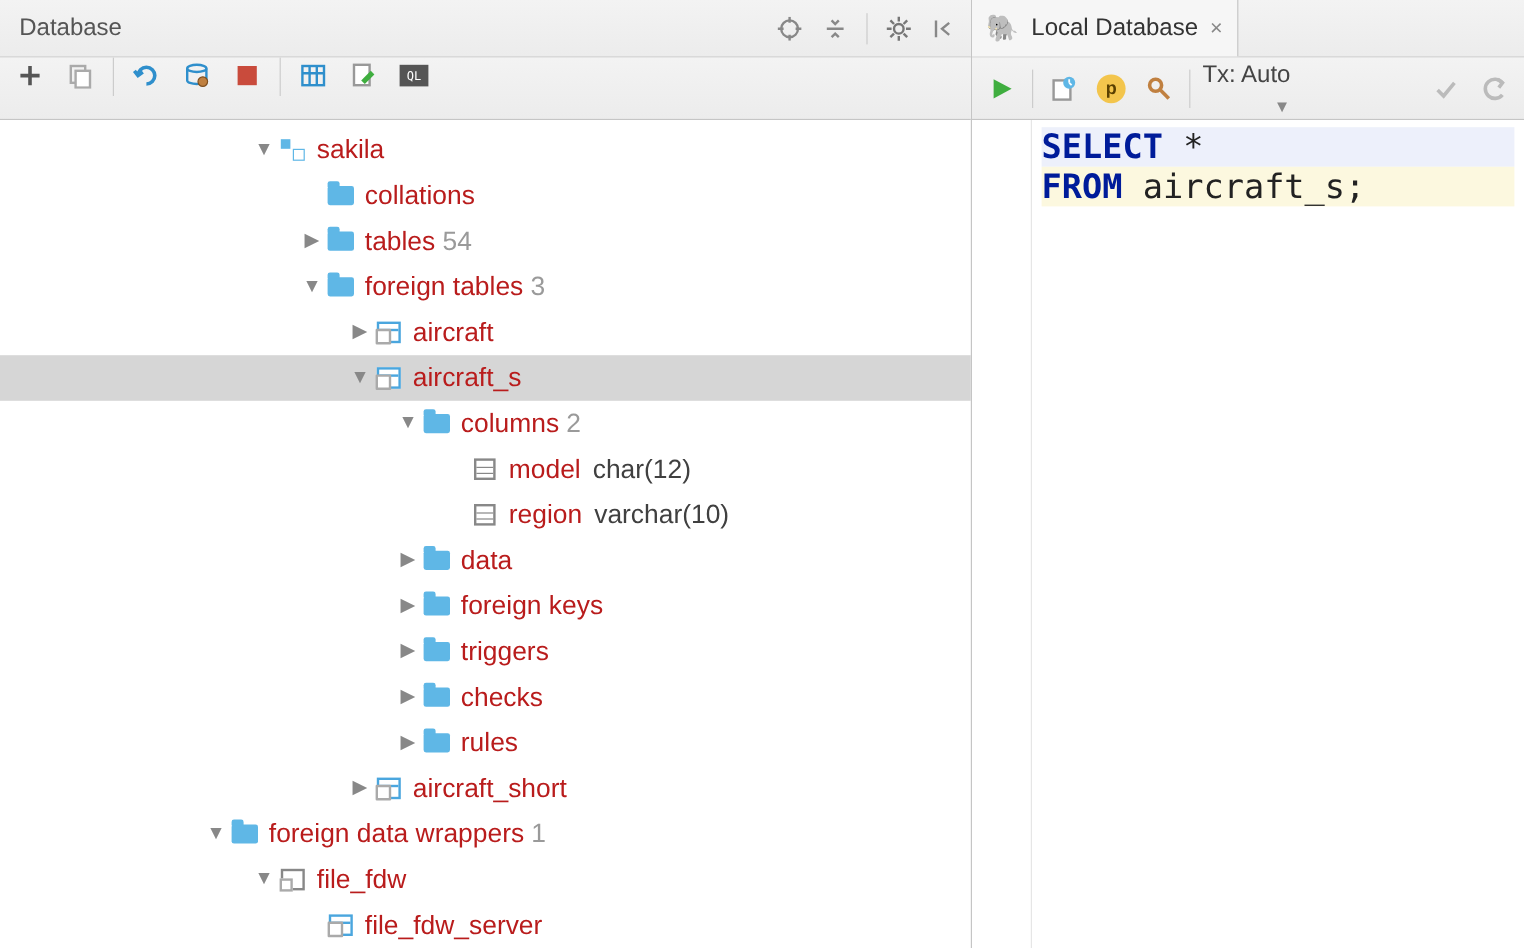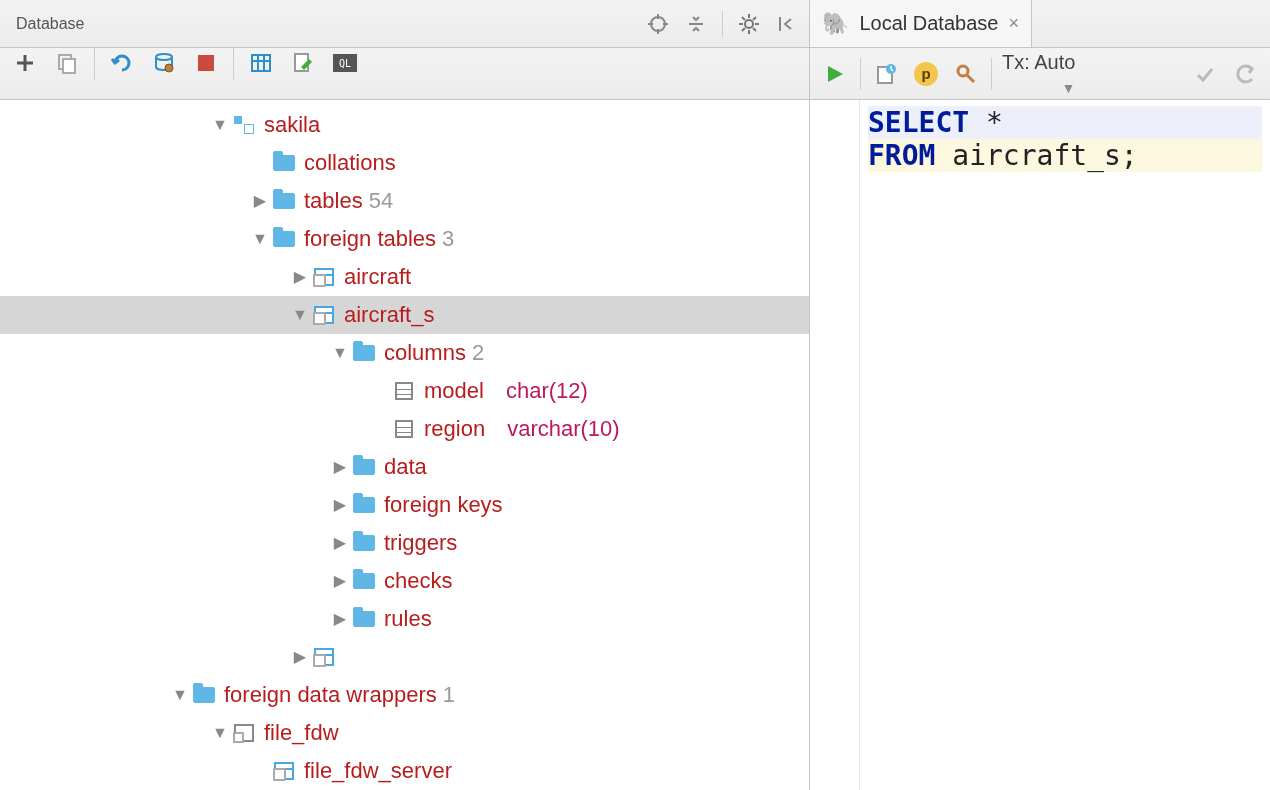--- a/index.html
+++ b/index.html
@@ -23,21 +23,21 @@
   .panel-header {
     height: 48px;
     background: linear-gradient(#f3f3f3,#ececec);
     border-bottom: 1px solid #c5c5c5;
     display: flex;
     align-items: center;
     padding: 0 10px 0 16px;
     justify-content: space-between;
   }
   .panel-title {
-    font-size: 16px;
+    font-size: 20px;
     color: #555;
     font-weight: 400;
   }
   .header-icons { display: flex; gap: 14px; align-items: center; }
   .header-icons .ic { width: 24px; height: 24px; cursor: pointer; display:flex; align-items:center; justify-content:center; }
   .header-icons .sep { width:1px; height:26px; background:#ccc; }
 
   .toolbar {
     height: 52px;
     background: linear-gradient(#f3f3f3,#ececec);
@@ -66,21 +66,21 @@
   .indent { display:inline-block; }
   .arrow {
     width: 20px; height: 20px; display:inline-flex; align-items:center; justify-content:center;
     color: #888; font-size: 16px; margin-right: 2px;
   }
   .node-icon {
     width: 24px; height: 24px; display:inline-flex; align-items:center; justify-content:center; margin-right: 8px;
   }
   .label { color: #b91c1c; }
   .count { color: #9a9a9a; margin-left: 6px; }
-  .type { color: #be185d; margin-left: 22px; }
+  .type { color: #404040; margin-left: 10px; }
 
   
   .right-panel {
     flex: 1;
     display: flex;
     flex-direction: column;
     background: #fff;
   }
   .tab-bar {
     height: 48px;
@@ -387,20 +387,21 @@
         </span>
       <span class="label">rules</span>
     </div>
 
     <div class="row">
       <span class="indent" style="width:290px"></span>
       <span class="arrow">▶</span>
       <span class="node-icon">
           <span class="ftable-shape"></span>
         </span>
+      <span class="label">aircraft_short</span>
     </div>
 
     <div class="row">
       <span class="indent" style="width:170px"></span>
       <span class="arrow">▼</span>
       <span class="node-icon">
           <span class="folder-shape"></span>
         </span>
       <span class="label">foreign data wrappers</span>
       <span class="count">1</span>

